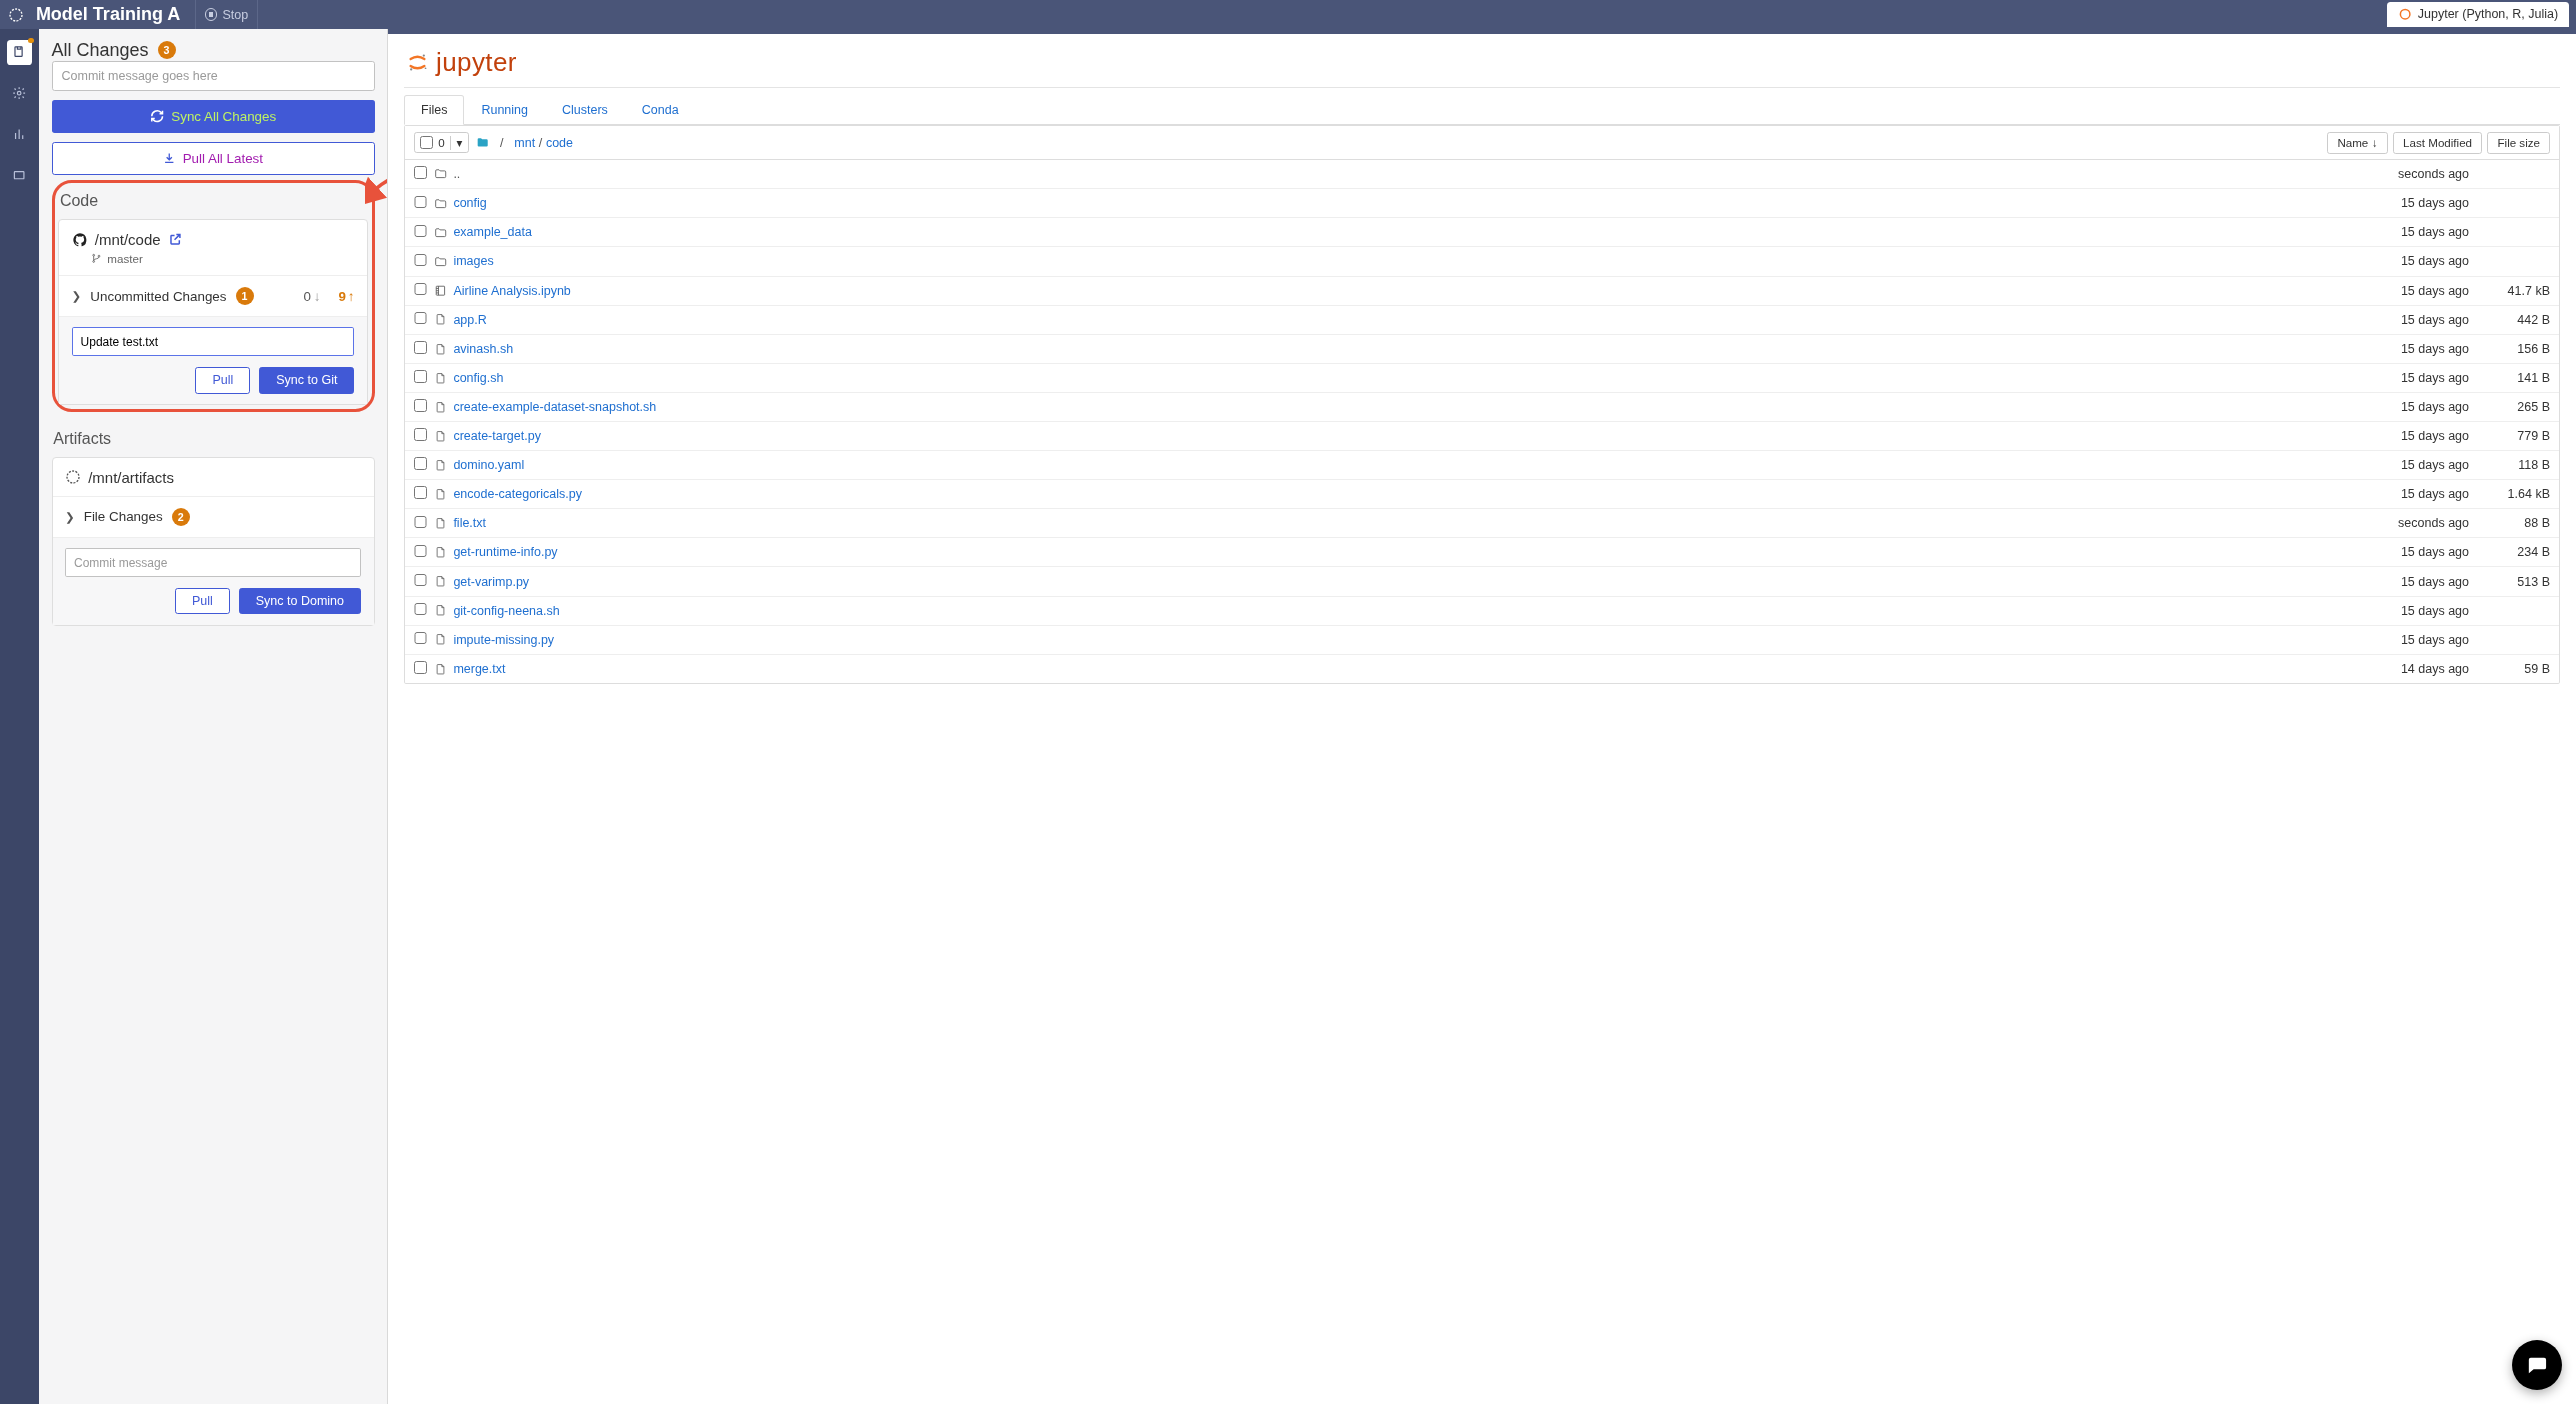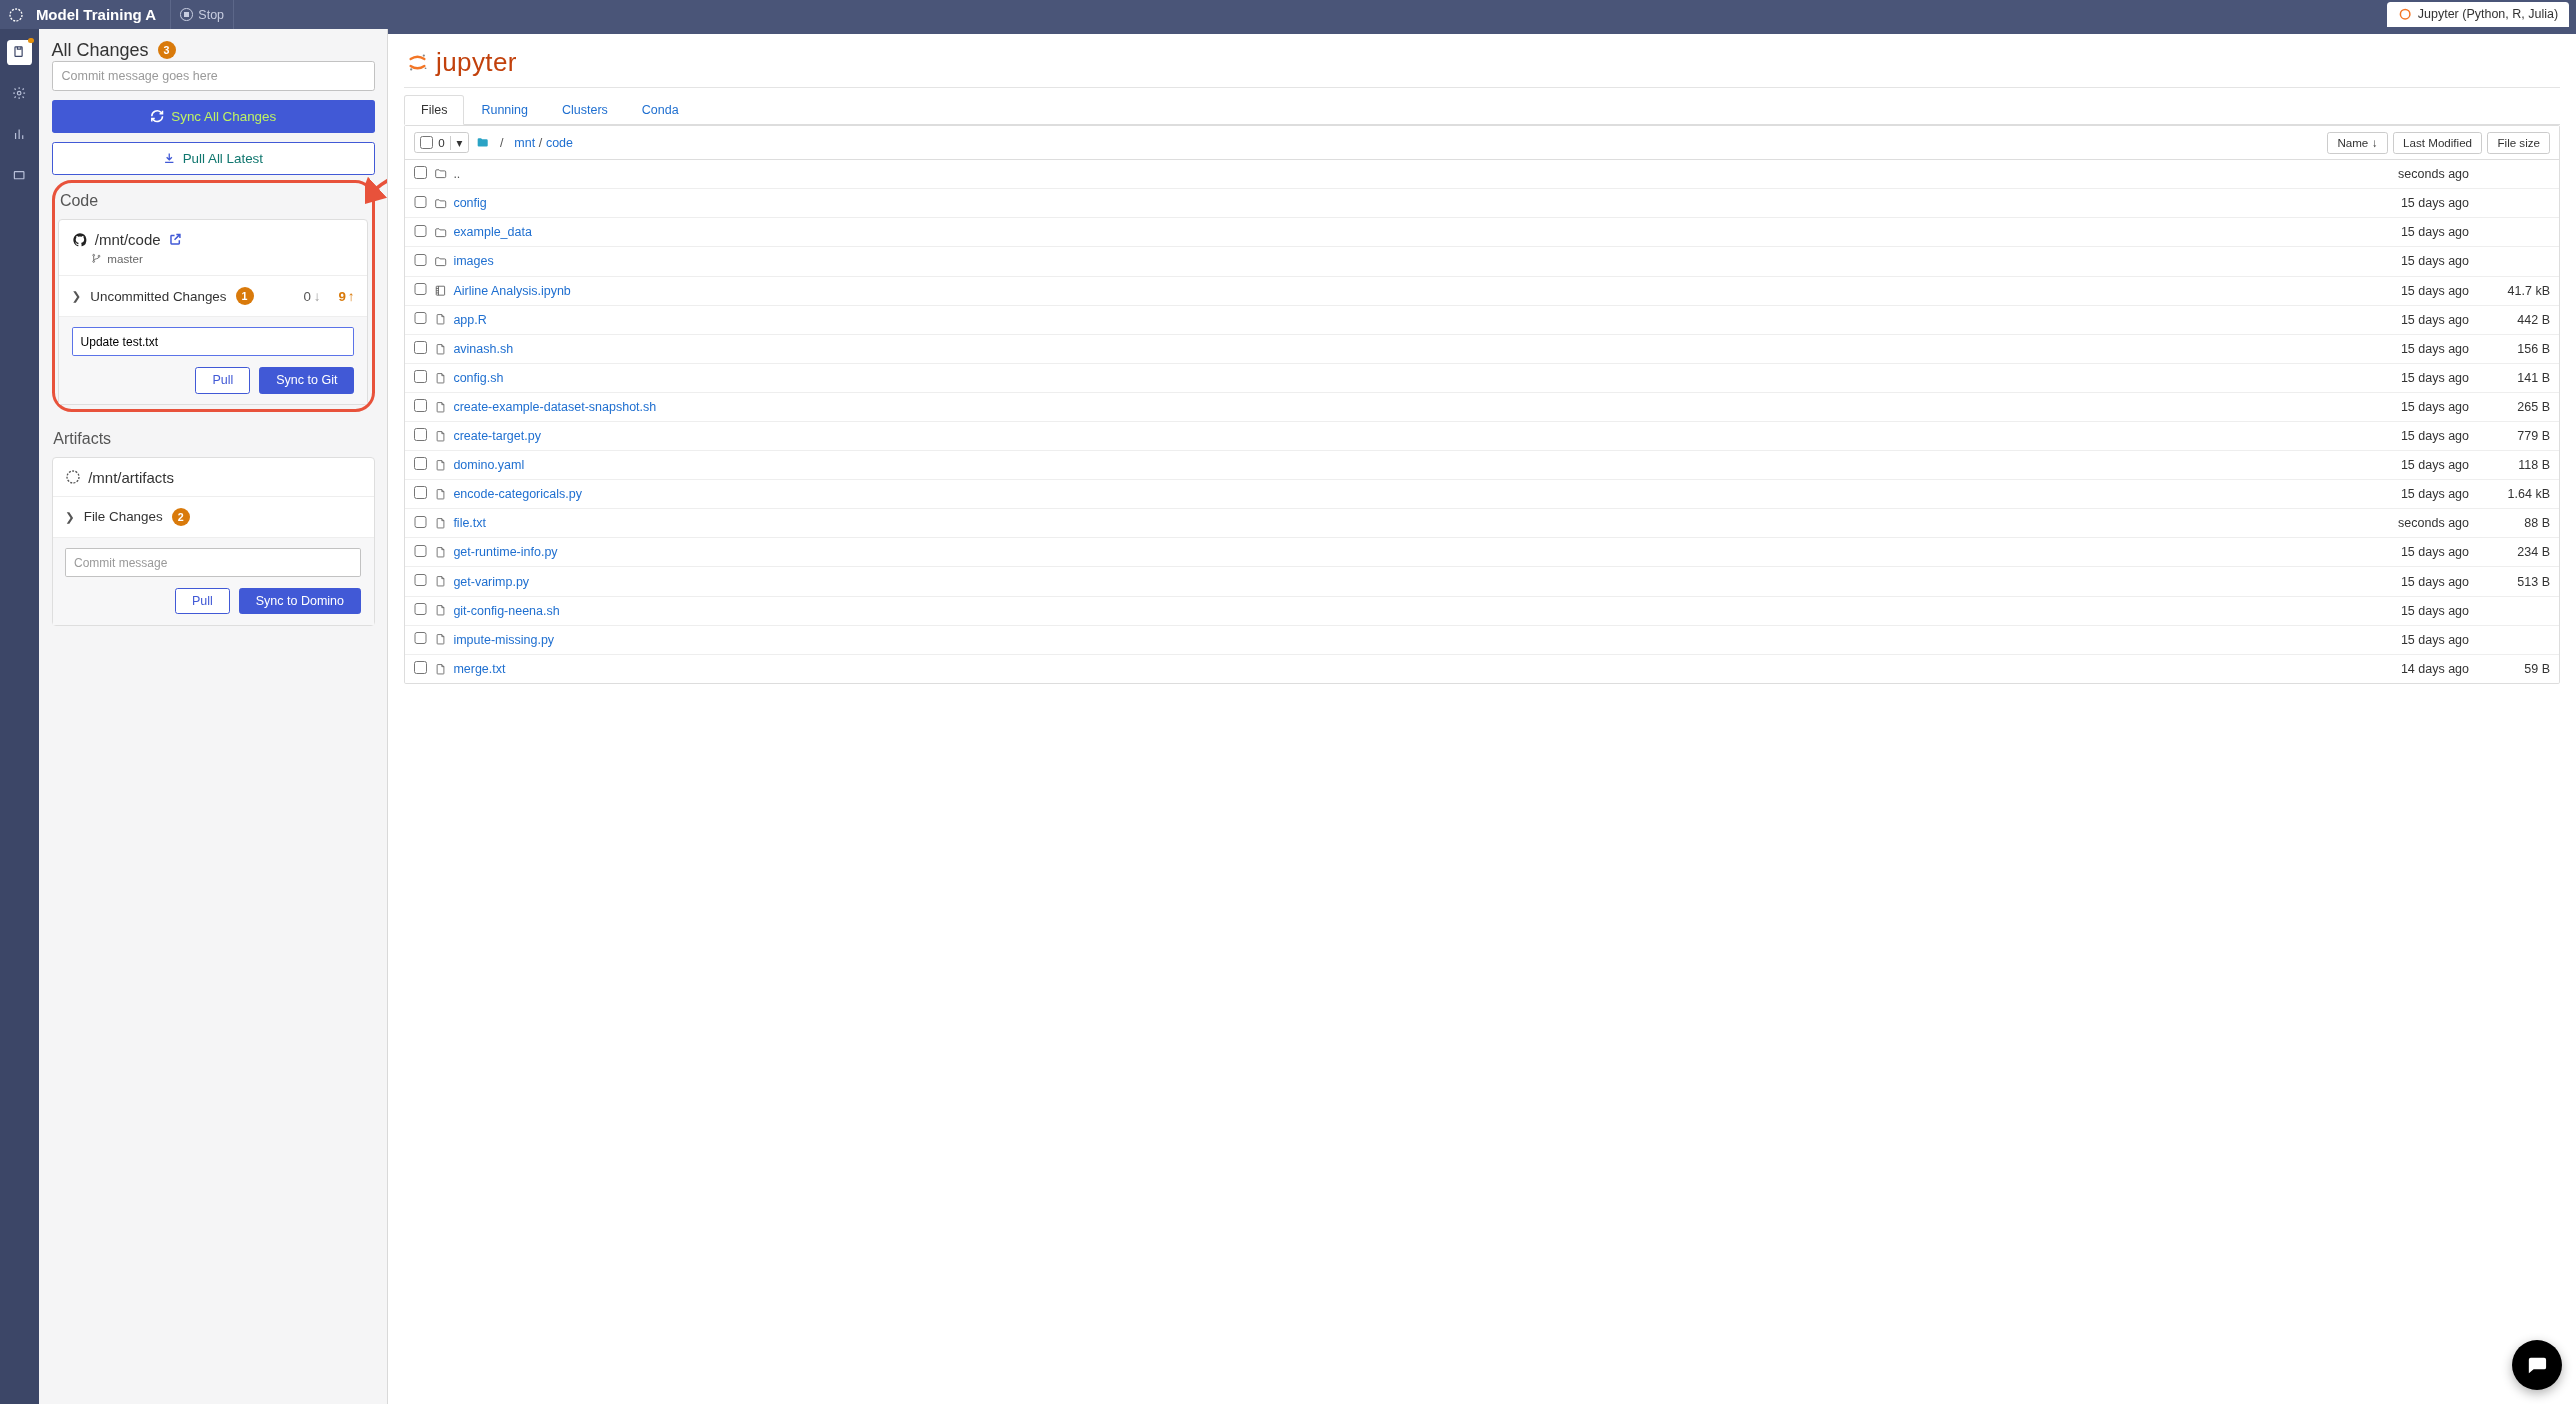--- a/index.html
+++ b/index.html
@@ -1,39 +1,39 @@
 <!DOCTYPE html>
 <html style="font-size:14.3px"><head>
 <meta charset="utf-8">
 <style>
 * { box-sizing: border-box; margin: 0; padding: 0; }
 body { font-family: -apple-system, BlinkMacSystemFont, "Segoe UI", Helvetica, Arial, sans-serif; font-size: 12.5px; color: #333; background: #fff; }
 .topbar { background: #4a5578; height: 29px; display: flex; align-items: center; padding: 0 7.2px; color: #fff; }
 .topbar-logo { width: 18px; height: 18px; margin-right: 10.7px; display:flex; align-items:center; justify-content:center; }
-.topbar-title { font-weight: 600; font-size: 15px; margin-right: 14.3px; }
+.topbar-title { font-weight: 600; font-size: 18px; margin-right: 14.3px; }
 .topbar-stop { display: flex; align-items: center; gap: 5.4px; color: #c7cde0; padding: 3.6px 9px; border-left: 0.9px solid #5c6789; border-right: 0.9px solid #5c6789; height: 100%; cursor:pointer; }
 .stop-icon { width: 12.5px; height: 12.5px; border: 1.3px solid #c7cde0; border-radius: 50%; display: flex; align-items: center; justify-content: center; }
 .stop-icon::after { content: ""; width: 4.5px; height: 4.5px; background: #c7cde0; }
 .topbar-right { margin-left: auto; background: #fff; color: #333; border-radius: 3.6px 3.6px 0 0; padding: 5.4px 10.7px; display: flex; align-items: center; gap: 5.4px; font-size: 12.5px; }
 .jupyter-mini { width: 14.3px; height: 14.3px; }
 
 .layout { display: flex; height: calc(100vh - 29px); }
 .nav-rail { width: 39px; background: #3c4667; display: flex; flex-direction: column; align-items: center; padding-top: 10.7px; gap: 16px; }
 .nav-item { width: 25px; height: 25px; display: flex; align-items: center; justify-content: center; color: #b8c0d9; cursor: pointer; position: relative; border-radius: 3.6px;}
 .nav-item.active { background: #fff; color: #3c4667; }
 .nav-item.active::after { content:""; position:absolute; top:-1.8px; right:-1.8px; width:5.4px; height:5.4px; background:#e28f0e; border-radius:50%; }
 
 .sidebar { width: 349px; background: #f5f5f6; border-right: 0.9px solid #d9d9d9; overflow-y: auto; padding: 10.7px 12.5px 21.5px 12.5px; }
 .all-changes-header { display: flex; align-items: center; gap: 9px; font-size: 18px; font-weight: 500; color: #333; }
 .badge-orange { background: #d97a0b; color: #fff; min-width: 18px; height: 18px; border-radius: 9px; font-size: 10.7px; display: inline-flex; align-items: center; justify-content: center; padding: 0 5.4px; font-weight: 600;}
 .commit-input { width: 100%; border: 0.9px solid #c2c2c2; border-radius: 2.7px; padding: 7.2px 9px; font-size: 12.5px; color: #333; background:#fff; }
 .commit-input::placeholder { color: #9a9a9a; }
 .btn { display: flex; align-items: center; justify-content: center; gap: 7.2px; border-radius: 2.7px; padding: 8px 10.7px; font-size: 13.4px; font-weight: 500; cursor: pointer; width: 100%; border: 0.9px solid transparent; }
 .btn-primary { background: #4159d6; color: #bef264; }
-.btn-outline { background: #fff; color: #0f766e; border: 0.9px solid #4159d6; }
+.btn-outline { background: #fff; color: #a21caf; border: 0.9px solid #4159d6; }
 .btn-row { margin-top: 9px; }
 .section-title { font-size: 16px; color: #555; margin: 18px 0 9px 1.8px; }
 .card { background: #fff; border: 0.9px solid #dedede; border-radius: 4px; }
 .card-inner { padding: 10.7px 12.5px; }
 .repo-header { display: flex; align-items: center; gap: 7.2px; font-size: 15px; font-weight: 500; }
 .branch-row { display: flex; align-items: center; gap: 5.4px; font-size: 11.6px; color: #666; margin-top: 3.6px; margin-left: 19.7px; }
 .uncommitted-row { display: flex; align-items: center; padding: 10.7px 12.5px; border-top: 0.9px solid #eee; gap: 9px; font-size: 13.4px; }
 .chevron { color: #555; font-size: 11.6px; }
 .stat-num { color: #555; margin-left: auto; display:flex; align-items:center; gap:2.7px;}
 .stat-up { color: #d97a0b; font-weight:600; display:flex; align-items:center; gap:1.8px; margin-left:9px;}

